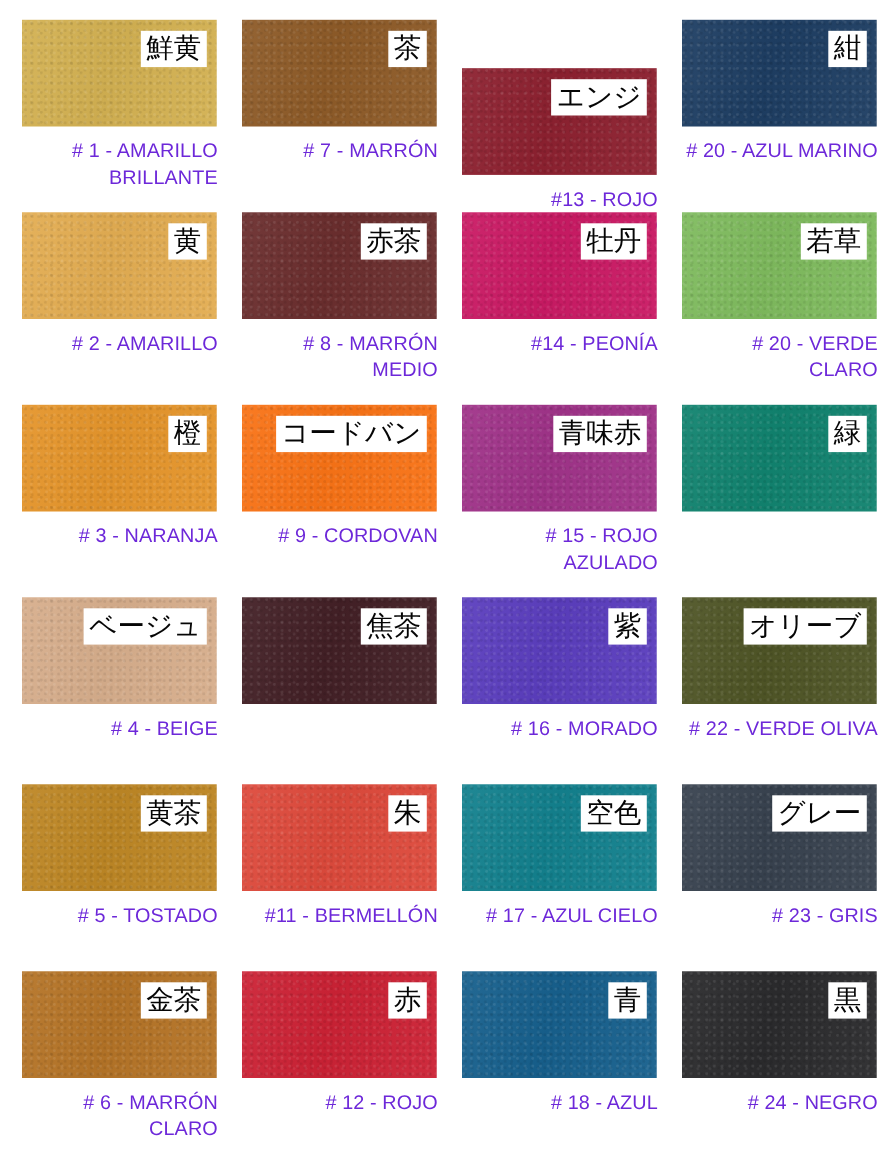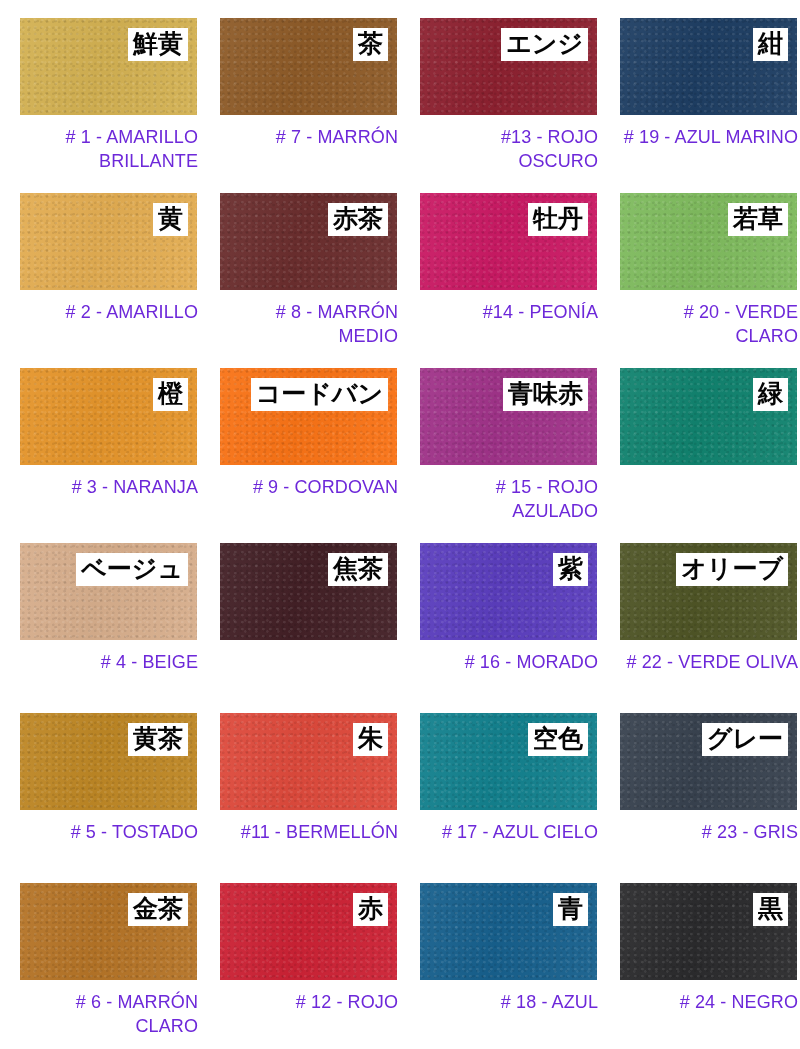--- a/index.html
+++ b/index.html
@@ -57,21 +57,21 @@
   .jp-tag {
     position: absolute;
     top: 10px;
     right: 9px;
     z-index: 3;
     background: #ffffff;
     color: #050505;
     font-family: "DejaVu Sans", sans-serif;
     font-size: 25px;
     line-height: 1.04;
-    font-weight: 700;
+    font-weight: 400;
     padding: 3px 5px 4px 5px;
     letter-spacing: 0px;
     white-space: nowrap;
   }
   .caption {
     margin: 11px 0 0 0;
     width: 178px;
     font-size: 18px;
     color: #6d28d9;
     line-height: 1.32;
@@ -89,30 +89,30 @@
       </div>
       <div class="caption two-line"># 1 - AMARILLO BRILLANTE</div>
     </div>
     <div class="cell">
       <div class="swatch" style="background: rgb(142, 91, 40);">
         <div class="jp-tag">茶</div>
       </div>
       <div class="caption"># 7 - MARRÓN</div>
     </div>
     <div class="cell">
-      <div class="swatch" style="background: rgb(141, 33, 48);">
+      <div class="swatch" style="background: rgb(141, 33, 48); margin-top: 44px;">
         <div class="jp-tag">エンジ</div>
       </div>
       <div class="caption">#13 - ROJO OSCURO</div>
     </div>
     <div class="cell">
       <div class="swatch" style="background: rgb(30, 62, 99);">
         <div class="jp-tag">紺</div>
       </div>
-      <div class="caption"># 19 - AZUL MARINO</div>
+      <div class="caption"># 20 - AZUL MARINO</div>
     </div>
     <div class="cell">
       <div class="swatch" style="background: rgb(227, 173, 82);">
         <div class="jp-tag">黄</div>
       </div>
       <div class="caption"># 2 - AMARILLO</div>
     </div>
     <div class="cell">
       <div class="swatch" style="background: rgb(107, 46, 46);">
         <div class="jp-tag">赤茶</div>

